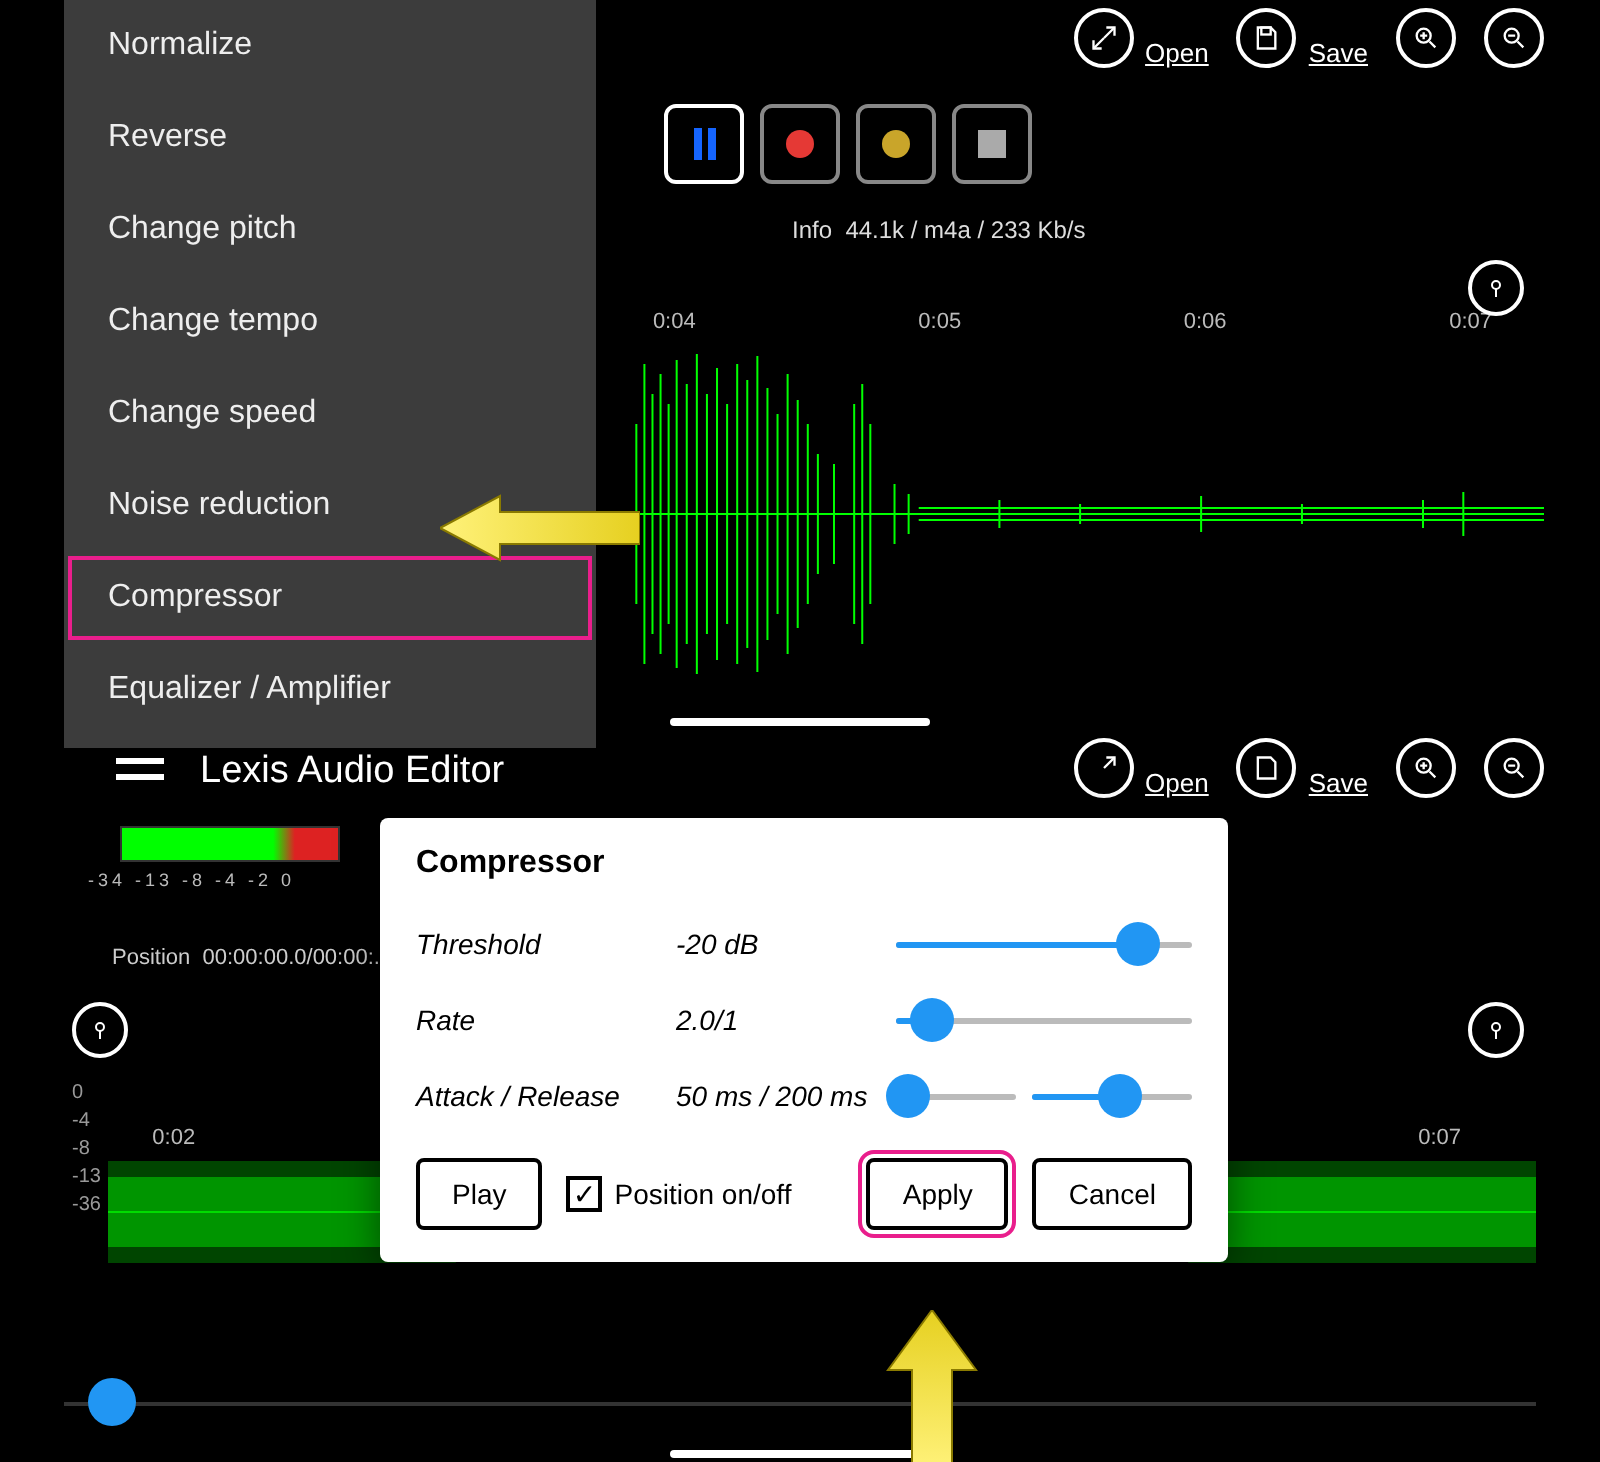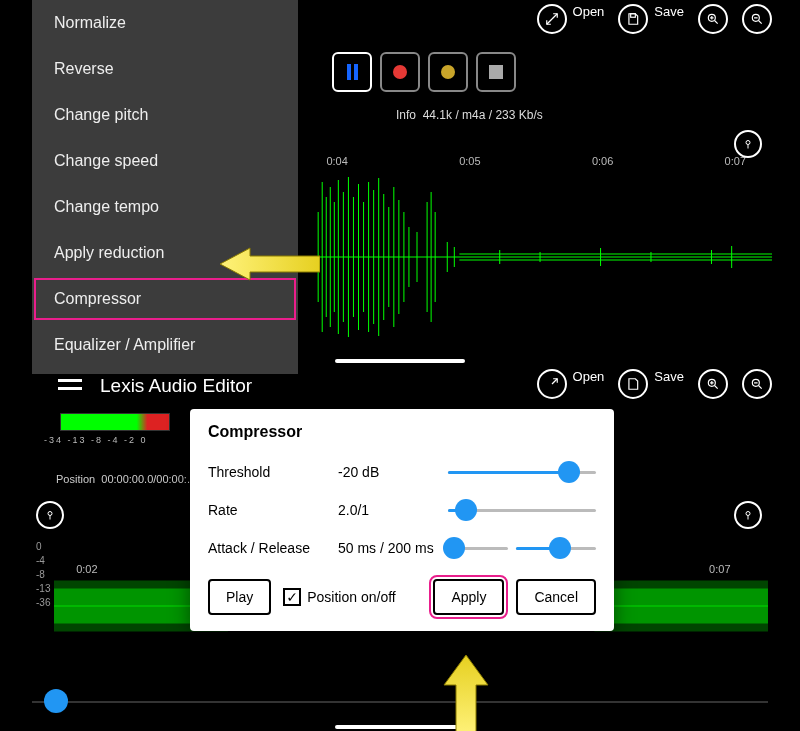--- a/index.html
+++ b/index.html
@@ -30,21 +30,21 @@
     align-items: center;
   }
   .circ-btn {
     width: 30px; height: 30px;
     border: 2px solid #fff;
     border-radius: 50%;
     display: flex; align-items: center; justify-content: center;
     font-size: 14px;
     cursor: pointer;
   }
-  .tb-group { display: flex; align-items: flex-start; gap: 6px; }
+  .tb-group { display: flex; align-items: flex-end; gap: 6px; text-decoration: underline; }
   .tb-label { font-size: 13px; }
 
   
   .transport {
     position: absolute;
     top: 52px; left: 332px;
     display: flex; gap: 8px;
   }
   .t-btn {
     width: 40px; height: 40px;
@@ -173,21 +173,21 @@
   .dialog {
     position:absolute; top:44px; left:190px;
     width:424px;
     background:#fff; color:#000;
     border-radius:4px;
     padding:14px 18px 16px 18px;
     z-index:20;
     box-shadow:0 4px 20px rgba(0,0,0,.5);
   }
   .dlg-title { font-weight:700; font-size:16px; margin-bottom:12px; }
-  .dlg-row { display:flex; align-items:center; height:38px; font-size:14px; }
+  .dlg-row { display:flex; align-items:center; height:38px; font-size:14px;font-style:italic; }
   .dlg-label { width:130px; }
   .dlg-val { width:110px; }
   .slider-wrap { flex:1; display:flex; align-items:center; gap:8px; }
   .sld {
     position:relative; flex:1; height:3px; background:#bbb; border-radius:2px;
   }
   .sld .fill { position:absolute; left:0; top:0; bottom:0; background:#2196f3; border-radius:2px; }
   .sld .knob {
     position:absolute; top:50%; transform:translate(-50%,-50%);
     width:22px; height:22px; border-radius:50%; background:#2196f3;
@@ -275,23 +275,23 @@
   </div>
 
   <div class="info-text">
     <span>Info</span>&nbsp;&nbsp;<span>44.1k / m4a / 233 Kb/s</span>
   </div>
 
   <div class="fx-menu">
     <div class="fx-item">Normalize</div>
     <div class="fx-item">Reverse</div>
     <div class="fx-item">Change pitch</div>
+    <div class="fx-item">Change tempo</div>
     <div class="fx-item">Change speed</div>
-    <div class="fx-item">Change tempo</div>
-    <div class="fx-item">Apply reduction</div>
+    <div class="fx-item">Noise reduction</div>
     <div class="fx-item hl">Compressor</div>
     <div class="fx-item">Equalizer / Amplifier</div>
   </div>
 
   <div class="ruler1">
     <span style="left:6%">0:04</span>
     <span style="left:34%">0:05</span>
     <span style="left:62%">0:06</span>
     <span style="left:90%">0:07</span>
   </div>

